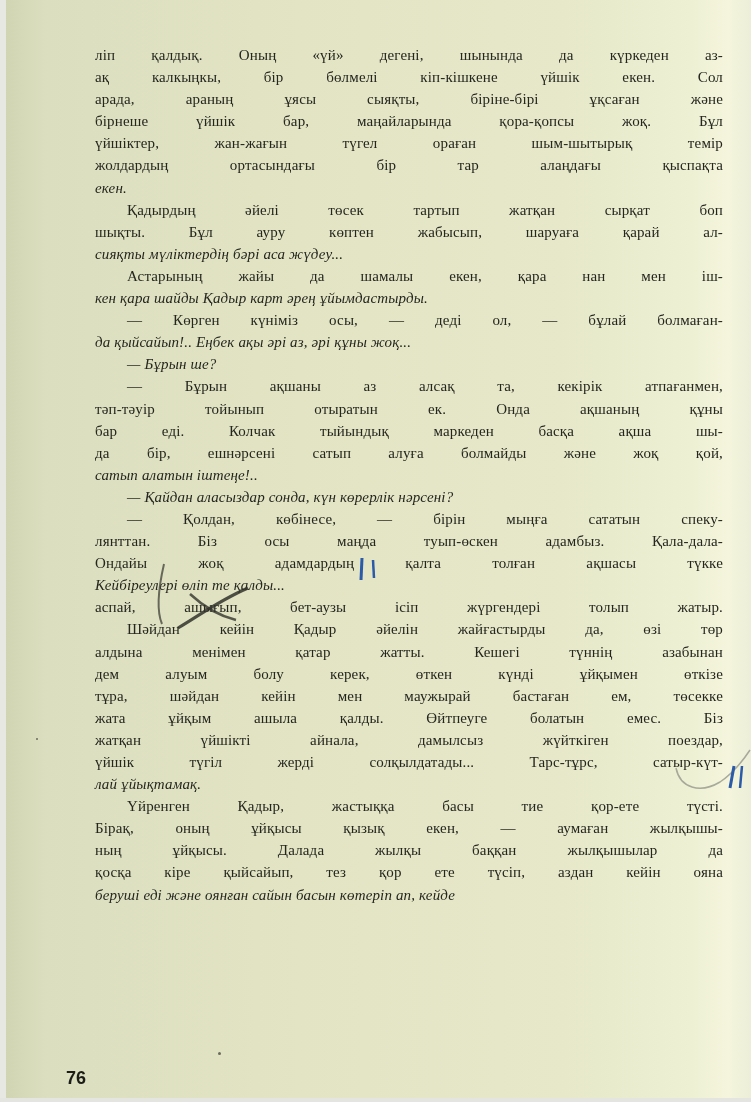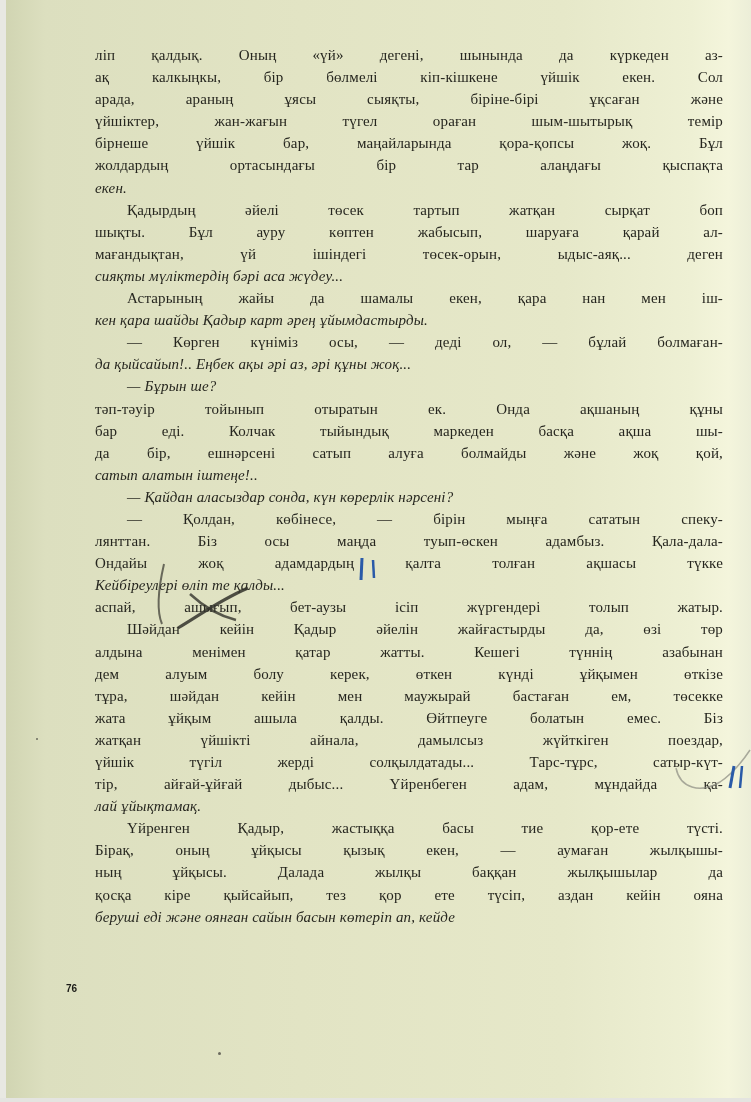--- a/index.html
+++ b/index.html
@@ -25,59 +25,59 @@
       color: #26261f;
       font-size: 15px;
       line-height: 22.1px;
       letter-spacing: 0.15px;
     }
     .para { margin: 0; text-align: justify; }
     .line { display: block; white-space: nowrap; text-align: justify; text-align-last: justify; height: 22.1px; }
     .line.last { text-align-last: left; font-style: italic; }
     .indent { padding-left: 32px; }
     .page-number {
-      position: absolute; left: 66px; top: 983px;
+      position: absolute; left: 66px; top: 1068px;
       font-family: "Liberation Sans", "DejaVu Sans", sans-serif;
-      font-weight: bold; font-size: 10px; color: #1c1c18;
+      font-weight: bold; font-size: 18px; color: #1c1c18;
     }
     .mark { position: absolute; pointer-events: none; }
     .speck { position: absolute; width: 3px; height: 3px; border-radius: 50%; background: #6a6a5e; }
   </style>
 </head>
 <body>
 
 <div class="page">
   <div class="text" id="text-block">
       <div class="para">
         <span class="line">ліп қалдық. Оның «үй» дегені, шынында да күркеден аз-</span>
         <span class="line">ақ калкыңкы, бір бөлмелі кіп-кішкене үйшік екен. Сол</span>
         <span class="line">арада, араның ұясы сыяқты, біріне-бірі ұқсаған және</span>
+        <span class="line">бірнеше үйшік бар, маңайларында қора-қопсы жоқ. Бұл</span>
         <span class="line">үйшіктер, жан-жағын түгел ораған шым-шытырық темір</span>
-        <span class="line">бірнеше үйшік бар, маңайларында қора-қопсы жоқ. Бұл</span>
         <span class="line">жолдардың ортасындағы бір тар алаңдағы қыспақта</span>
         <span class="line last">екен.</span>
       </div>
       <div class="para">
         <span class="line indent">Қадырдың әйелі төсек тартып жатқан сырқат боп</span>
         <span class="line">шықты. Бұл ауру көптен жабысып, шаруаға қарай ал-</span>
-        <span class="line">мағандықтан, үй ішіндегі төсек-орын, ыдыс-аяқ... деген</span>
         <span class="line last">сияқты мүліктердің бәрі аса жүдеу...</span>
       </div>
       <div class="para">
         <span class="line indent">Астарының жайы да шамалы екен, қара нан мен іш-</span>
         <span class="line last">кен қара шайды Қадыр карт әрең ұйымдастырды.</span>
       </div>
       <div class="para">
         <span class="line indent">— Көрген күніміз осы, — деді ол, — бұлай болмаған-</span>
         <span class="line last">да қыйсайып!.. Еңбек ақы әрі аз, әрі құны жоқ...</span>
       </div>
       <div class="para">
         <span class="line last indent">— Бұрын ше?</span>
       </div>
       <div class="para">
+        <span class="line indent">— Бұрын ақшаны аз алсақ та, кекірік атпағанмен,</span>
         <span class="line">тәп-тәуір тойынып отыратын ек. Онда ақшаның құны</span>
         <span class="line">бар еді. Колчак тыйындық маркеден басқа ақша шы-</span>
         <span class="line">да бір, ешнәрсені сатып алуға болмайды және жоқ қой,</span>
         <span class="line last">сатып алатын іштеңе!..</span>
       </div>
       <div class="para">
         <span class="line last indent">— Қайдан аласыздар сонда, күн көрерлік нәрсені?</span>
       </div>
       <div class="para">
         <span class="line indent">— Қолдан, көбінесе, — бірін мыңға сататын спеку-</span>
@@ -87,21 +87,20 @@
         <span class="line">аспай, ашығып, бет-аузы ісіп жүргендері толып жатыр.</span>
       </div>
       <div class="para">
         <span class="line indent">Шәйдан кейін Қадыр әйелін жайғастырды да, өзі төр</span>
         <span class="line">алдына менімен қатар жатты. Кешегі түннің азабынан</span>
         <span class="line">дем алуым болу керек, өткен күнді ұйқымен өткізе</span>
         <span class="line">тұра, шәйдан кейін мен маужырай бастаған ем, төсекке</span>
         <span class="line">жата ұйқым ашыла қалды. Өйтпеуге болатын емес. Біз</span>
         <span class="line">жатқан үйшікті айнала, дамылсыз жүйткіген поездар,</span>
         <span class="line">үйшік түгіл жерді солқылдатады... Тарс-тұрс, сатыр-күт-</span>
-        <span class="line">тір, айғай-ұйғай дыбыс... Үйренбеген адам, мұндайда қа-</span>
         <span class="line last">лай ұйықтамақ.</span>
       </div>
       <div class="para">
         <span class="line indent">Үйренген Қадыр, жастыққа басы тие қор-ете түсті.</span>
         <span class="line">Бірақ, оның ұйқысы қызық екен, — аумаған жылқышы-</span>
         <span class="line">ның ұйқысы. Далада жылқы баққан жылқышылар да</span>
         <span class="line">қосқа кіре қыйсайып, тез қор ете түсіп, аздан кейін ояна</span>
         <span class="line last">беруші еді және оянған сайын басын көтеріп ап, кейде</span>
       </div>
     </div>

